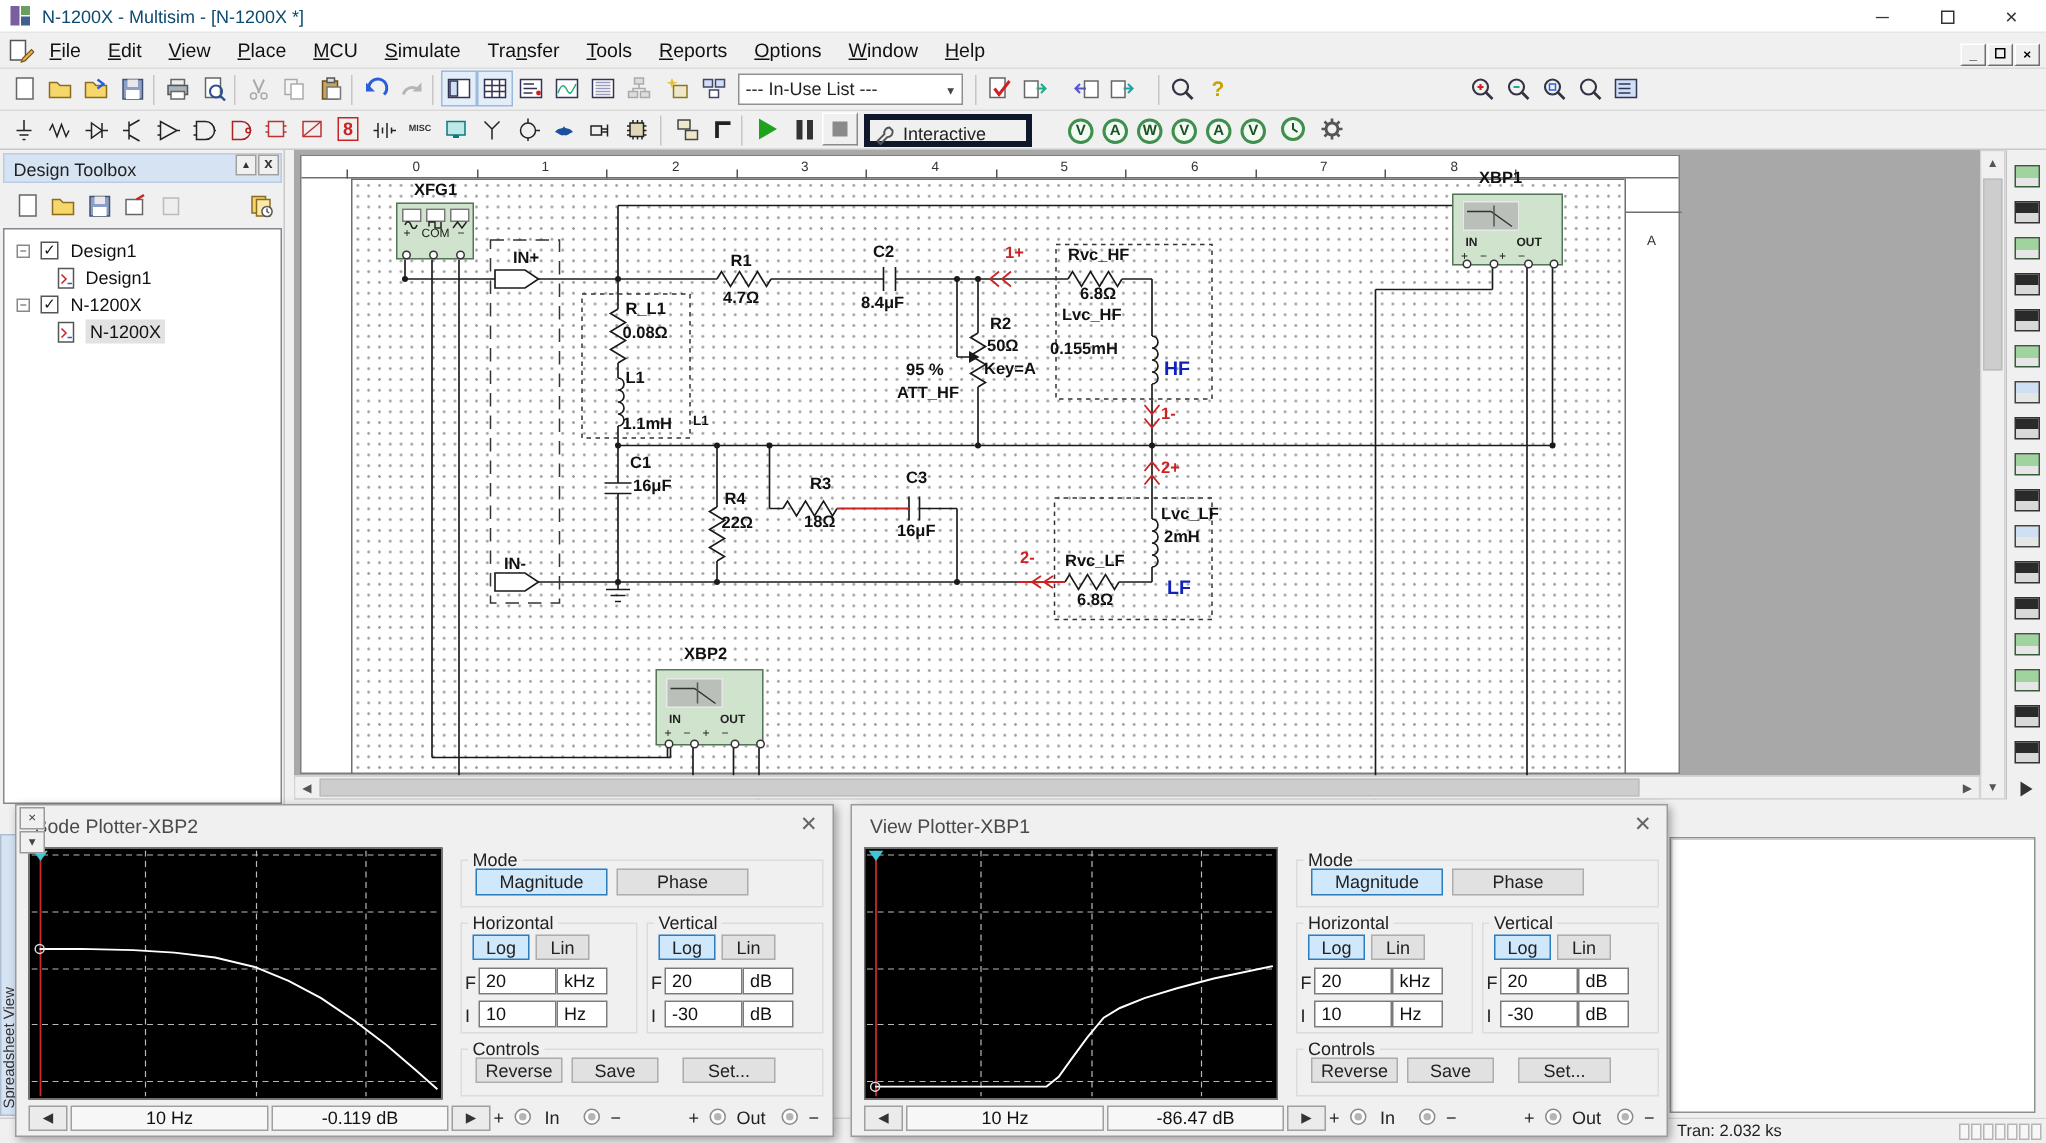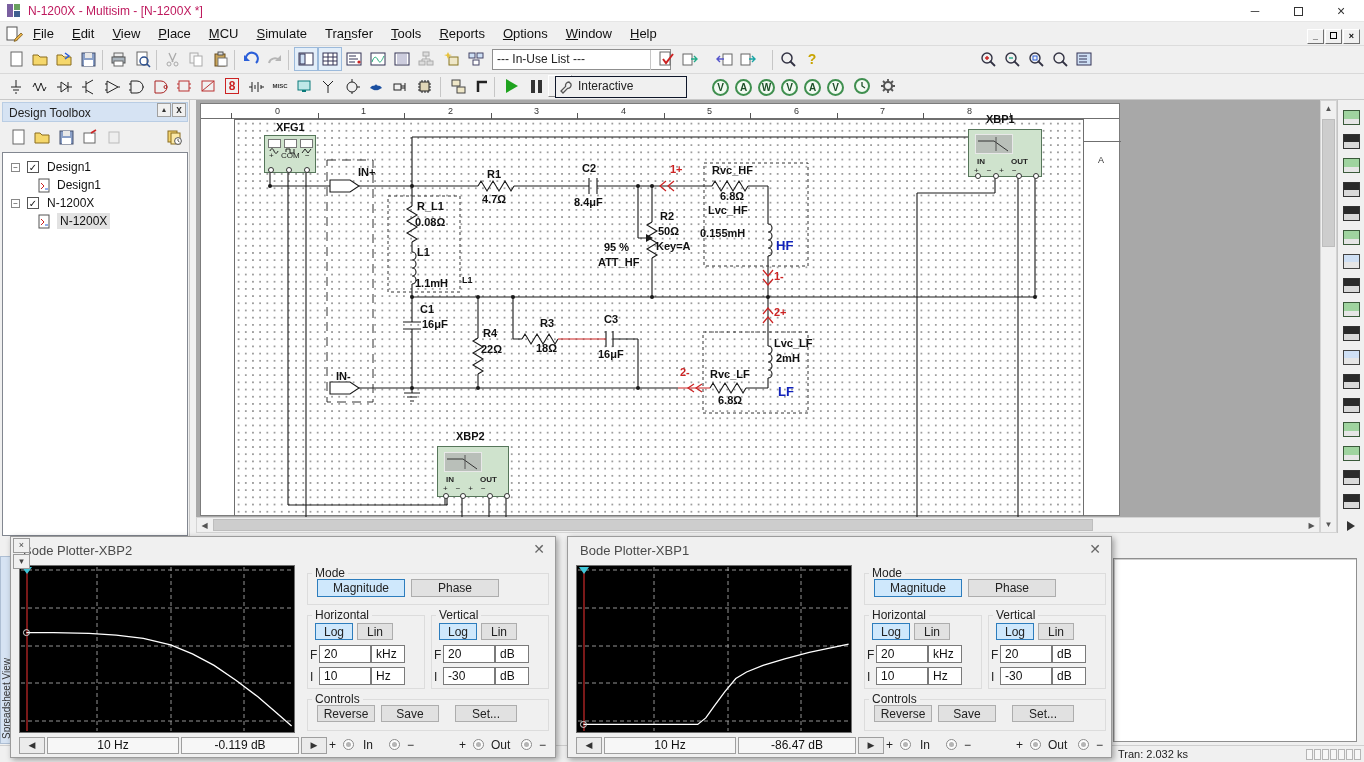--- a/index.html
+++ b/index.html
@@ -1,20 +1,20 @@
 <!DOCTYPE html>
 <html><head>
 <meta charset="utf-8">
 <style>
   *{box-sizing:border-box;margin:0;padding:0}
   html,body{width:1364px;height:762px;overflow:hidden;font-family:"Liberation Sans",sans-serif;background:#f0f0f0;position:relative}
   .abs{position:absolute}
   
   .titlebar{left:0;top:0;width:1364px;height:22px;background:#ffffff;border-bottom:1px solid #e6e6e6}
-  .title-text{left:28px;top:4px;font-size:12px;color:#be185d;white-space:nowrap}
+  .title-text{left:28px;top:4px;font-size:12px;color:#0c4a6e;white-space:nowrap}
   .win-ctl{top:0;width:34px;height:22px;display:flex;align-items:center;justify-content:center;font-size:12px;color:#333}
   .menubar{left:0;top:22px;width:1364px;height:24px;background:#f0f0f0;border-bottom:1px solid #dcdcdc}
   .menu-item{display:inline-block;padding:4px 9px 3px 9px;font-size:13px;color:#111}
   .menu-item u{text-decoration:underline}
   .mdi-btn{top:29px;width:17px;height:15px;background:#f0f0f0;border:1px solid;border-color:#fff #707070 #707070 #fff;font-size:9px;font-weight:bold;text-align:center;line-height:12px;color:#000}
   
   .tb1{left:0;top:46px;width:1364px;height:28px;background:#f0f0f0;border-bottom:1px solid #d9d9d9}
   .tb2{left:0;top:74px;width:1364px;height:26px;background:#f0f0f0;border-bottom:1px solid #c9c9c9}
   .tbtn{position:absolute;width:24px;height:24px;top:1px;display:flex;align-items:center;justify-content:center}
   .tb2 .tbtn{height:22px;top:1px}
@@ -234,21 +234,21 @@
         <path d="M4 1l1.2 2.6L8 4 5.2 5 4 8 2.8 5 0 4l2.8-.4z" fill="#e8c23a"></path>
       </svg>
     </div>
   <div class="tbtn" style="left:464px">
       <svg>
         <rect x="1" y="2" width="6" height="5" fill="#cfe0f5" stroke="#446"></rect>
         <rect x="9" y="2" width="6" height="5" fill="#cfe0f5" stroke="#446"></rect>
         <rect x="5" y="9" width="6" height="5" fill="#fff" stroke="#446"></rect>
       </svg>
     </div>
-  <div class="combo" style="left:492px;top:3px;width:179px;height:21px"><span>--- In-Use List ---</span><span class="caret" style="right:5px;top:5px">▾</span></div>
+  <div class="combo" style="left:492px;top:3px;width:150px;height:21px"><span>--- In-Use List ---</span><span class="caret" style="right:5px;top:5px">▾</span></div>
   <div class="sep" style="left:650px"></div>
   <div class="tbtn" style="left:654px">
       <svg>
         <rect x="2" y="1" width="10" height="13" fill="#fff" stroke="#666"></rect>
         <path d="M5 8l3 4 7-9" fill="none" stroke="#c22" stroke-width="2"></path>
       </svg>
     </div>
   <div class="tbtn" style="left:678px">
       <svg>
         <rect x="1" y="3" width="9" height="11" fill="#fff" stroke="#666"></rect>
@@ -422,21 +422,21 @@
   <div class="tbtn" style="left:500px">
       <span style="width:0;height:0;border-left:12px solid #1fa31f;border-top:7px solid transparent;border-bottom:7px solid transparent"></span>
     </div>
   <div class="tbtn" style="left:524px">
       <span style="width:4px;height:13px;background:#333;margin-right:3px"></span>
       <span style="width:4px;height:13px;background:#333"></span>
     </div>
   <div class="tbtn" style="left:548px;background:#f0f0f0;border:1px solid;border-color:#fff #8a8a8a #8a8a8a #fff">
       <span style="width:10px;height:10px;background:#8a8a8a"></span>
     </div>
-  <div class="combo" style="left:555px;top:2px;width:132px;height:22px;background:#f0f0f0;border:1px solid #0f172a">
+  <div class="combo" style="left:576px;top:2px;width:112px;height:22px;background:#f0f0f0;border:4px solid #0f172a">
     <svg style="position:absolute;left:3px;top:3px" width="14" height="14">
         <path d="M10 2a3.5 3.5 0 00-3.4 4.4L2 11l2 2 4.6-4.6A3.5 3.5 0 0012 4z" fill="none" stroke="#555" stroke-width="1.3"></path>
       </svg>
     <span style="margin-left:18px;font-size:12px">Interactive</span>
   </div>
   <span class="abs" id="probe-letters" style="left:712px;top:3px"><span class="probe">V</span><span class="probe">A</span><span class="probe">W</span><span class="probe">V</span><span class="probe">A</span><span class="probe">V</span></span>
   <div class="tbtn" style="left:850px">
       <svg>
         <circle cx="8" cy="8" r="7" fill="#f2faf2" stroke="#3f8f4f" stroke-width="2"></circle>
         <path d="M8 4v4l3 2" fill="none" stroke="#1d4f28" stroke-width="1.3"></path>
@@ -580,21 +580,21 @@
     <div class="gpm" style="left:5px;top:37px;letter-spacing:8px">+−+−</div>
     <div class="gterm" style="left:5px;top:46px"></div>
     <div class="gterm" style="left:22px;top:46px"></div>
     <div class="gterm" style="left:49px;top:46px"></div>
     <div class="gterm" style="left:66px;top:46px"></div>
   </div>
 
   <div class="clabel" style="left:276px;top:21px">XFG1</div>
   <div class="clabel" style="left:986px;top:13px">XBP1</div>
   <div class="clabel" style="left:456px;top:330px">XBP2</div>
-  <div class="clabel" style="left:358px;top:66px">IN+</div>
+  <div class="clabel" style="left:342px;top:66px">IN+</div>
   <div class="clabel" style="left:336px;top:270px">IN-</div>
   <div class="clabel" style="left:487px;top:68px">R1</div>
   <div class="clabel" style="left:482px;top:93px">4.7Ω</div>
   <div class="clabel" style="left:582px;top:62px">C2</div>
   <div class="clabel" style="left:574px;top:96px">8.4μF</div>
   <div class="clabel" style="left:660px;top:110px">R2</div>
   <div class="clabel" style="left:658px;top:125px">50Ω</div>
   <div class="clabel" style="left:656px;top:140px">Key=A</div>
   <div class="clabel" style="left:604px;top:141px">95 %</div>
   <div class="clabel" style="left:598px;top:156px">ATT_HF</div>
@@ -845,21 +845,21 @@
     <div class="term" style="left:378px;top:202px"></div>
     <div class="bw-pm" style="left:396px;top:201px">−</div>
     <div class="bw-pm" style="left:448px;top:201px">+</div>
     <div class="term" style="left:462px;top:202px"></div>
     <div class="bw-pm" style="left:480px;top:201px">Out</div>
     <div class="term" style="left:510px;top:202px"></div>
     <div class="bw-pm" style="left:528px;top:201px">−</div>
   </div>
 
   <div class="bwin" style="left:567px;top:436px;width:545px">
-    <div class="bw-title">Bode Plotter-XBP1</div>
+    <div class="bw-title">View Plotter-XBP1</div>
     <div class="bw-close">✕</div>
     <div class="bplot">
         <svg viewBox="0 0 272 164">
           <rect x="0" y="0" width="272" height="164" fill="#000"></rect>
           <line x1="76" y1="0" x2="76" y2="164" stroke="#b9b9b9" stroke-width="0.8" stroke-dasharray="4 3"></line>
           <line x1="150" y1="0" x2="150" y2="164" stroke="#b9b9b9" stroke-width="0.8" stroke-dasharray="4 3"></line>
           <line x1="223" y1="0" x2="223" y2="164" stroke="#b9b9b9" stroke-width="0.8" stroke-dasharray="4 3"></line>
           <line x1="0" y1="3" x2="272" y2="3" stroke="#b9b9b9" stroke-width="0.8" stroke-dasharray="4 3"></line>
           <line x1="0" y1="41" x2="272" y2="41" stroke="#b9b9b9" stroke-width="0.8" stroke-dasharray="4 3"></line>
           <line x1="0" y1="79" x2="272" y2="79" stroke="#b9b9b9" stroke-width="0.8" stroke-dasharray="4 3"></line>

